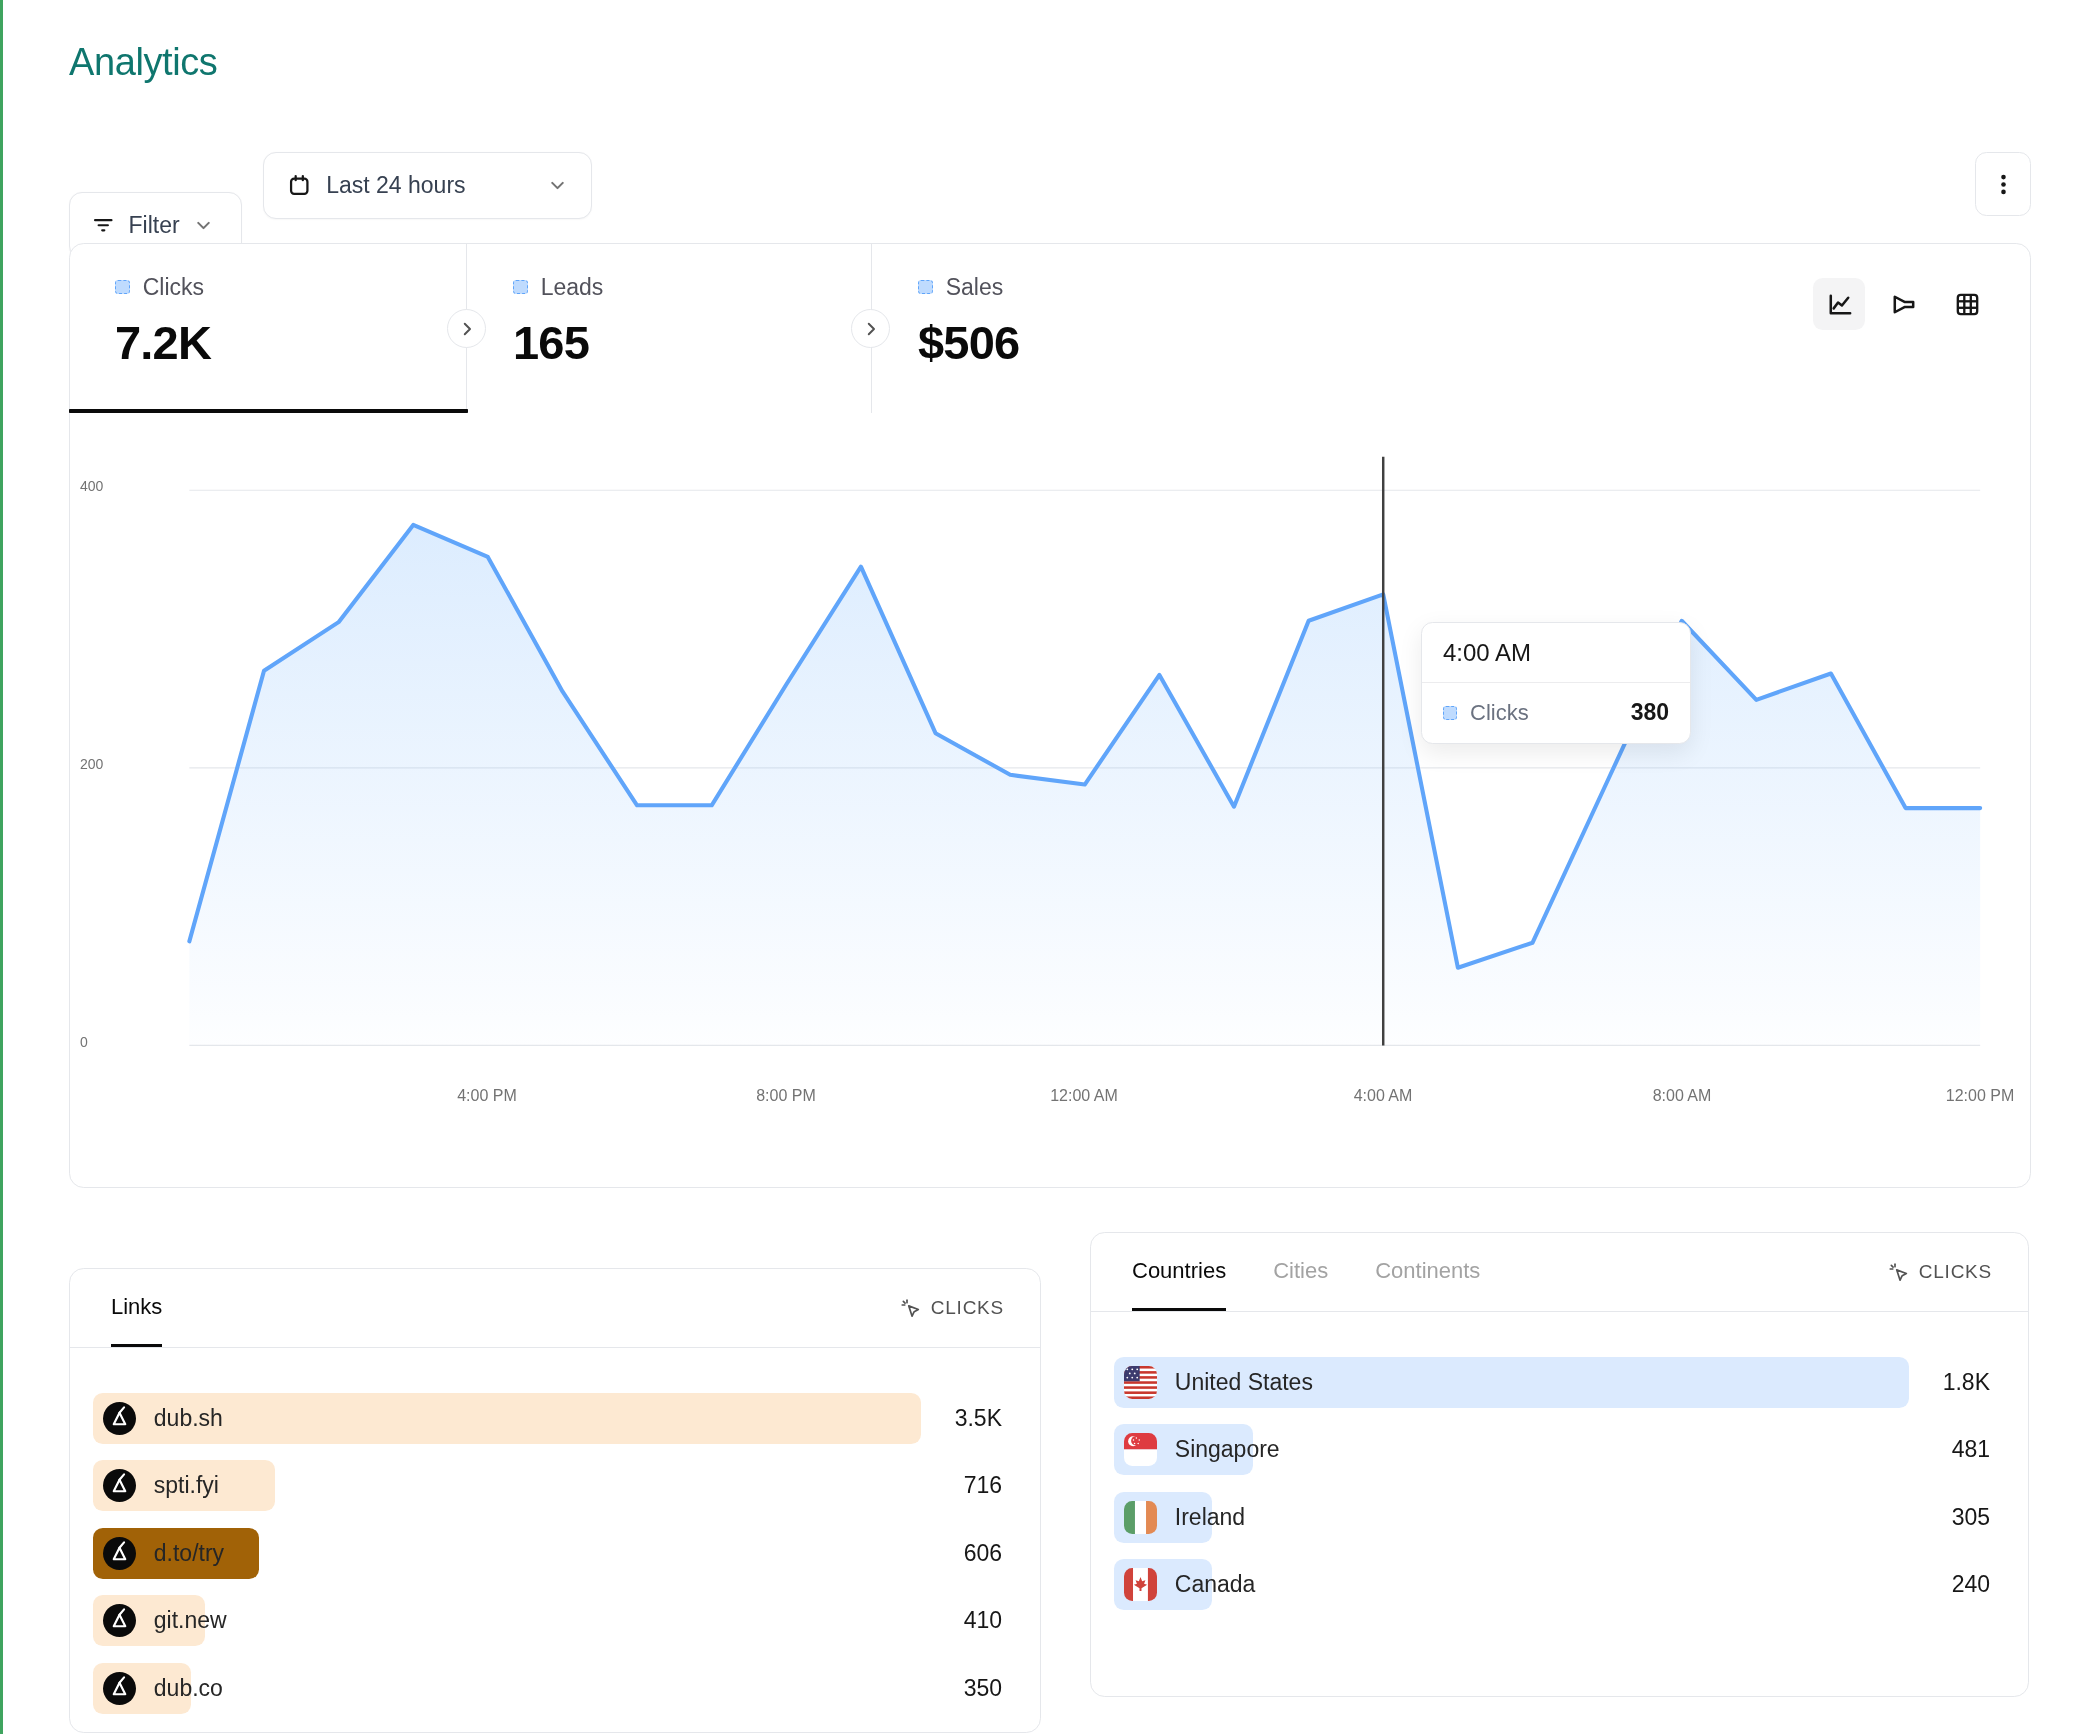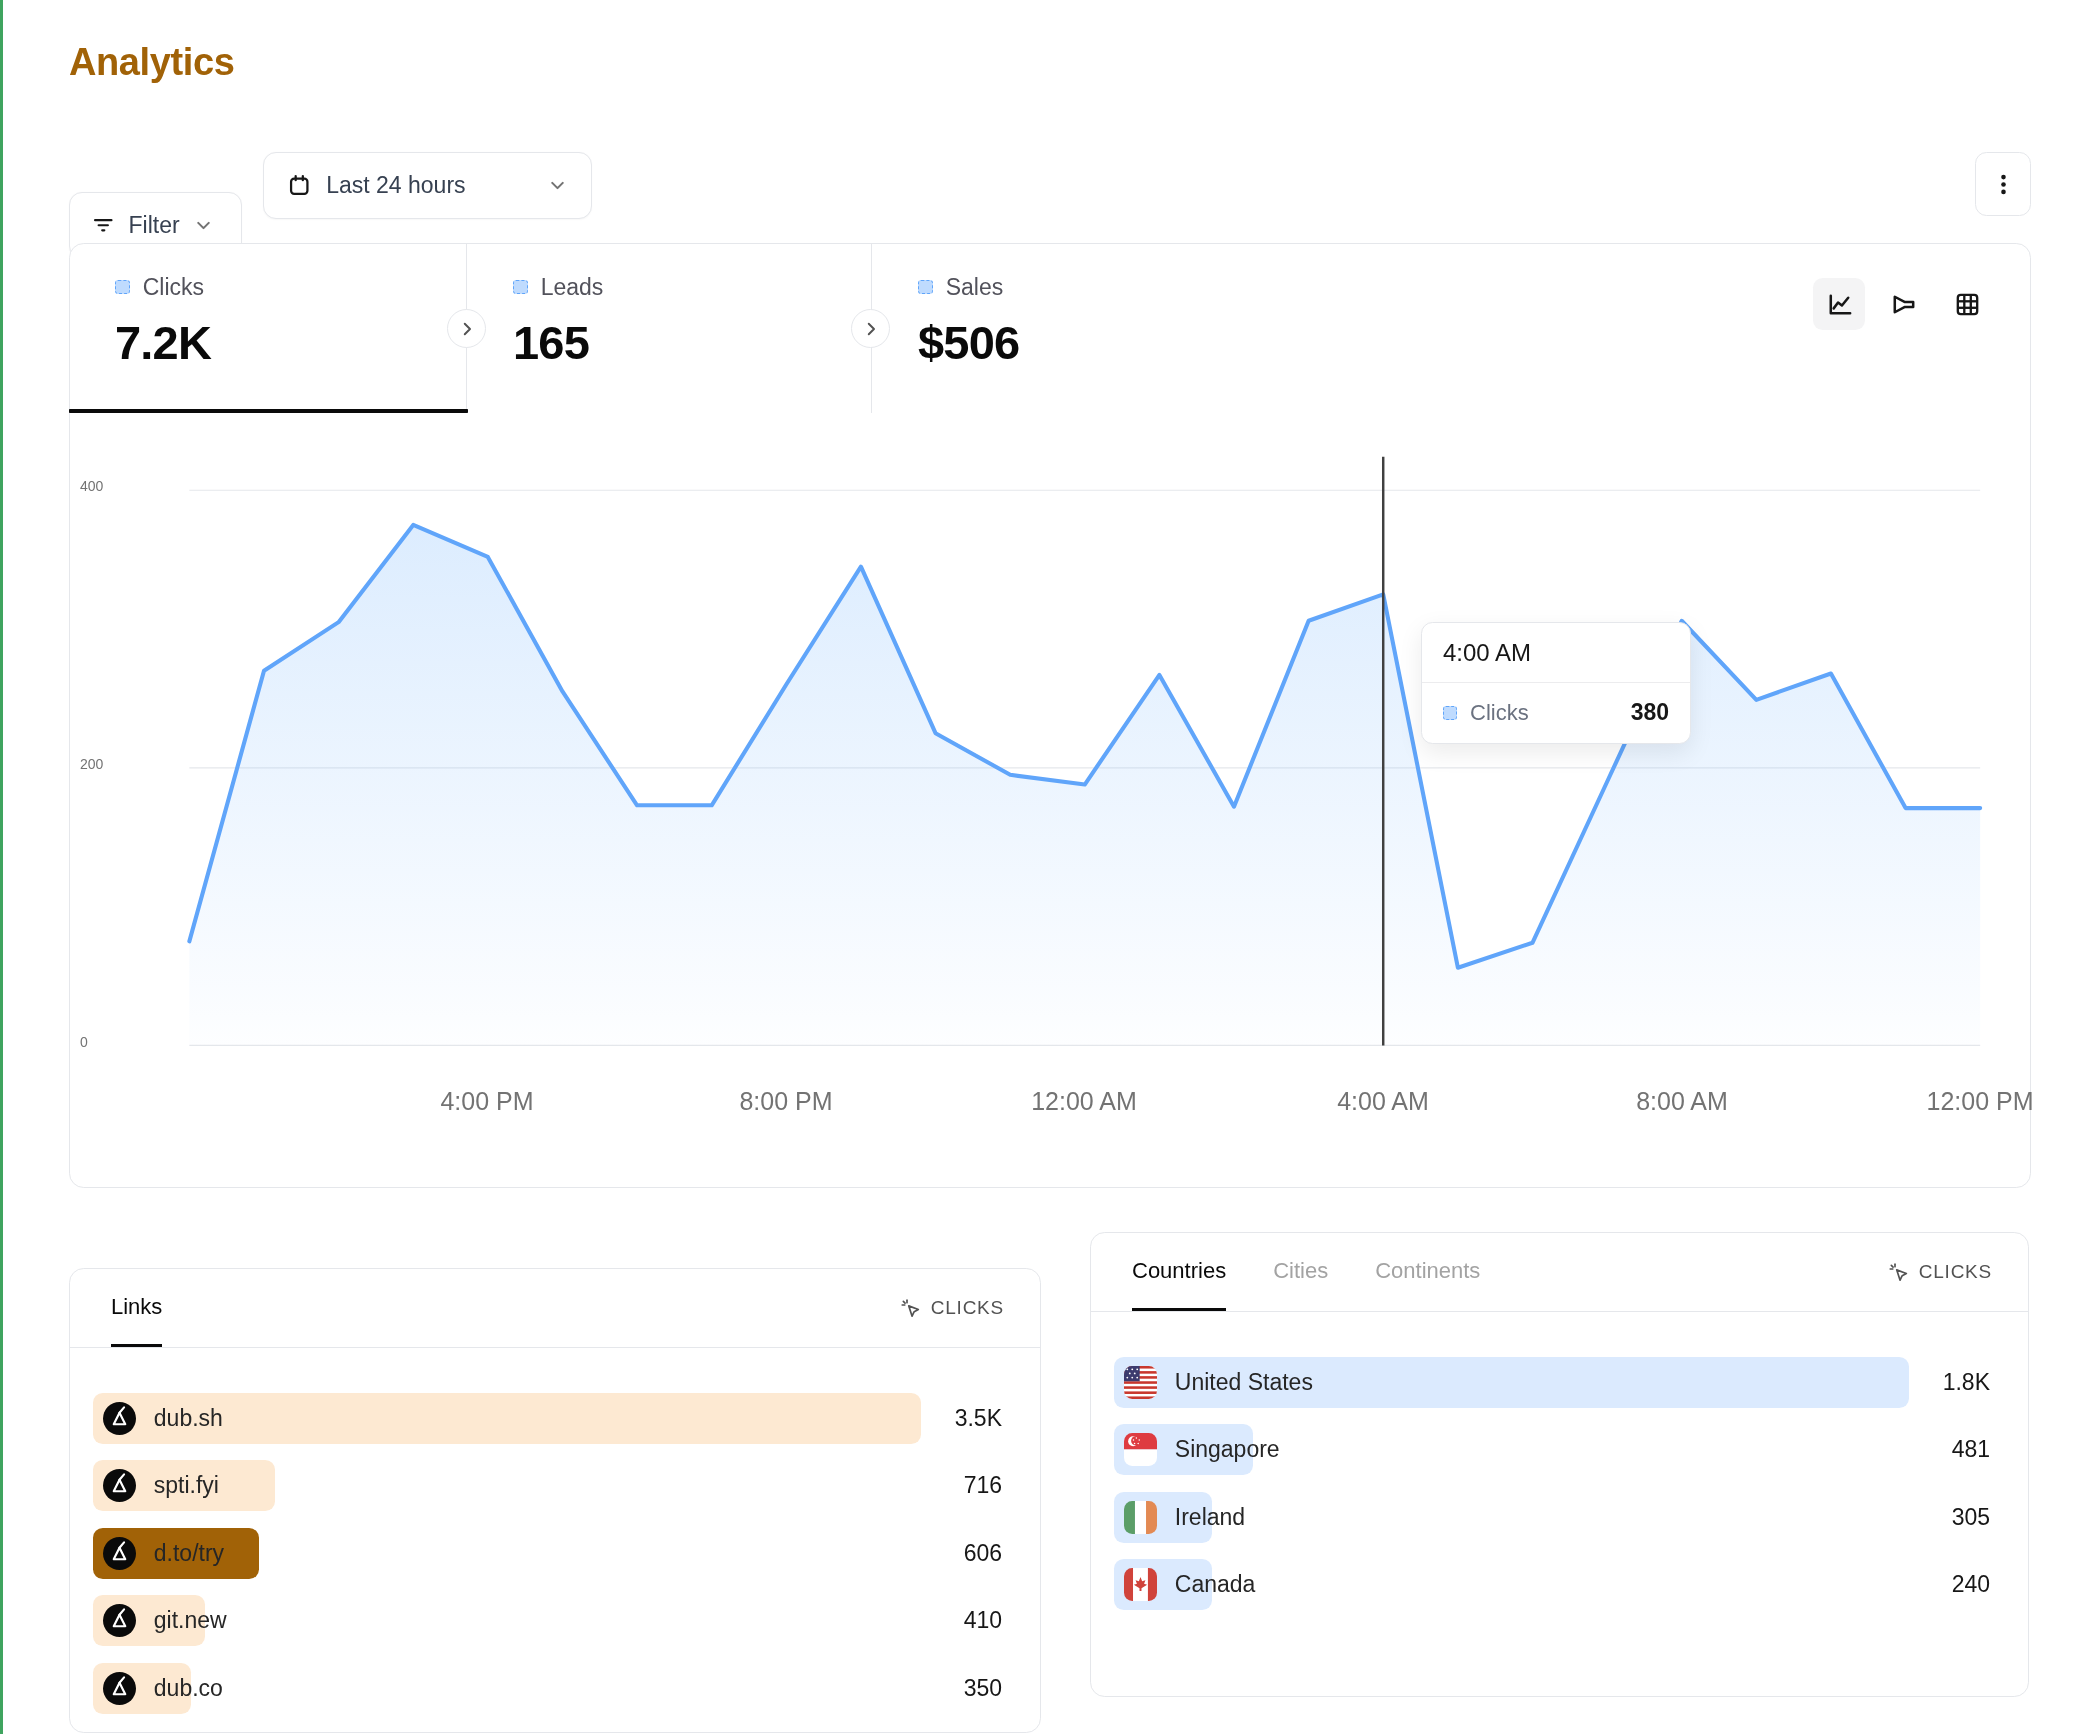--- a/index.html
+++ b/index.html
@@ -3,21 +3,21 @@
 <meta charset="utf-8">
 <style>
   * { margin:0; padding:0; box-sizing:border-box; }
   html,body { background:#fff; }
   body { width:2096px; height:1735px; font-family:"Liberation Sans", sans-serif; color:#171717; position:relative; overflow:hidden; }
   .abs { position:absolute; }
 
   
   .edge-strip { left:0; top:0; width:3.3px; height:1735px; background:#3fa45f; }
 
-  .page-title { left:69px; top:41px; font-size:38px; font-weight:700; letter-spacing:-0.4px; color:#a16207; }
+  .page-title { left:69px; top:41px; font-size:38px; font-weight:400; letter-spacing:-0.4px; color:#0f766e; }
 
   
   .btn { display:flex; align-items:center; background:#fff; border:1.2px solid #e5e7eb; border-radius:13px; box-shadow:0 0.8px 1.6px rgba(0,0,0,0.03); cursor:pointer; }
   .filter-btn { left:69px; top:152px; width:173px; height:67px; padding:0 21px; gap:13px;margin-top:40px; }
   .date-btn { left:263px; top:152px; width:329px; height:67px; padding:0 23px; gap:14.7px; }
   .btn .lbl { font-size:23px; color:#374151; font-weight:500; white-space:nowrap; }
   .btn .spacer { flex:1; }
   .kebab-btn { left:1975px; top:152px; width:56px; height:64px; border:1.2px solid #e5e7eb; border-radius:11.5px; background:#fff; display:flex; align-items:center; justify-content:center; cursor:pointer; }
 
   
@@ -29,21 +29,21 @@
   .series-dot { width:14.7px; height:14.7px; border-radius:3.3px; background:#bfdbfe; border:1.6px dashed #60a5fa; }
   .metric-value { margin-top:14.7px; font-size:47px; font-weight:700; color:#0a0a0a; letter-spacing:-0.8px; }
   .active-tab-underline { left:69px; top:409px; width:399px; height:4.1px; background:#0a0a0a; border-radius:0.8px; }
   .chev-circle { width:39px; height:39px; border-radius:50%; background:#fff; border:1.2px solid #e5e7eb; display:flex; align-items:center; justify-content:center; cursor:pointer; }
 
   .charttype-btn { top:278px; width:52px; height:52px; border-radius:9.8px; display:flex; align-items:center; justify-content:center; cursor:pointer; background:transparent; }
   .charttype-btn.active { background:#f4f4f5; }
 
   
   .y-tick { width:90px; text-align:left; font-size:14px; color:#737373; }
-  .x-tick { font-size:25px; color:#737373; transform:translateX(-50%); white-space:nowrap; }
+  .x-tick { font-size:16px; color:#737373; transform:translateX(-50%); white-space:nowrap; }
 
   .tooltip { left:1421px; top:622px; width:270px; border:1.2px solid #e5e7eb; border-radius:11.5px; background:#fff; box-shadow:0 8.2px 24.5px rgba(0,0,0,0.08); }
   .tooltip .tt-head { padding:16.4px 21px 14.7px 21px; font-size:24px; font-weight:500; color:#171717; border-bottom:1.2px solid #ececee; }
   .tooltip .tt-row { display:flex; align-items:center; gap:13px; padding:16.4px 21px; }
   .tooltip .tt-series { font-size:22px; color:#6b7280; flex:1; }
   .tooltip .tt-val { font-size:23px; font-weight:700; color:#171717; }
 
   
   .panel-card { top:1232px; height:465px; border:1.2px solid #e5e7eb; border-radius:14.7px; background:#fff; }
   .links-card { left:69px; width:972px;margin-top:36px; }

